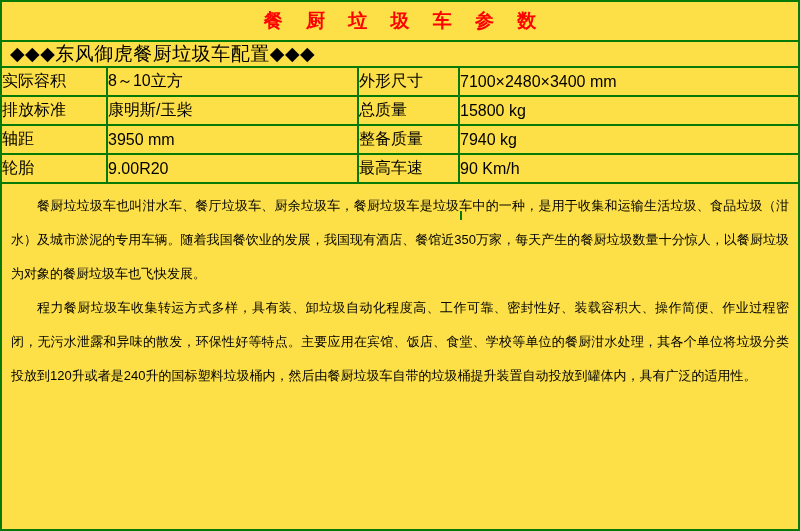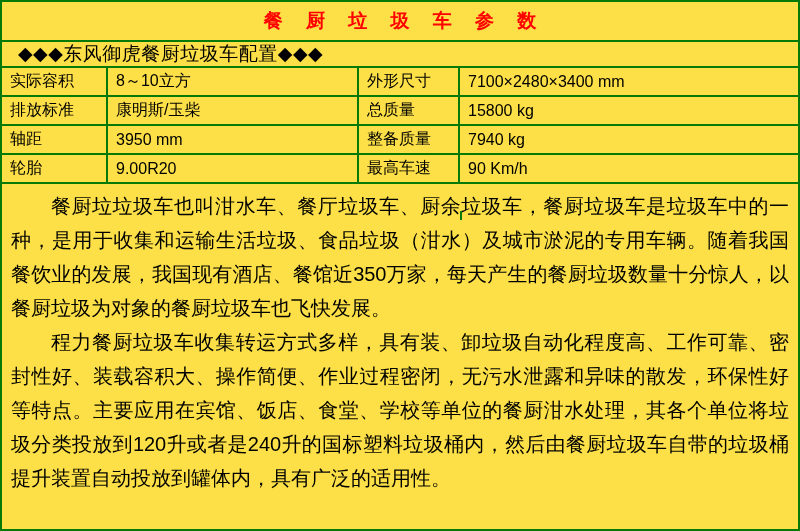--- a/index.html
+++ b/index.html
@@ -22,42 +22,42 @@
     border-bottom:2px solid var(--border-green,#077907);
     display:flex;align-items:center;justify-content:center;
     color:var(--title-red,#ff0000);
     font-size:19px;font-weight:bold;
     letter-spacing:9px;text-indent:9px;
   }
   .subtitle-row{
     height:24px;
     border-bottom:2px solid var(--border-green,#077907);
     display:flex;align-items:center;
-    padding-left:16px;
+    padding-left:8px;
     font-size:19px;
     letter-spacing:0.5px;
   }
   table.spec-table{
     width:100%;
     border-collapse:collapse;
     border:2px hidden;           
     table-layout:fixed;
     font-size:16px;
   }
   table.spec-table td{
     border:2px solid var(--border-green,#077907);
     height:27px;
-    padding:0 4px 0 8px;
+    padding:0 4px 0 0;
     white-space:nowrap;
     overflow:hidden;
   }
   .body-text{
     border-top:2px solid var(--border-green,#077907);
     padding:5px 9px 0 9px;
-    font-size:20px;
+    font-size:13px;
     line-height:34px;
     text-align:justify;
   }
   .body-text p{margin:0;text-indent:2em;}
   .border-stub{
     position:absolute;
     left:458px;top:209px;
     width:2px;height:9px;
     background:var(--border-green,#077907);
   }

